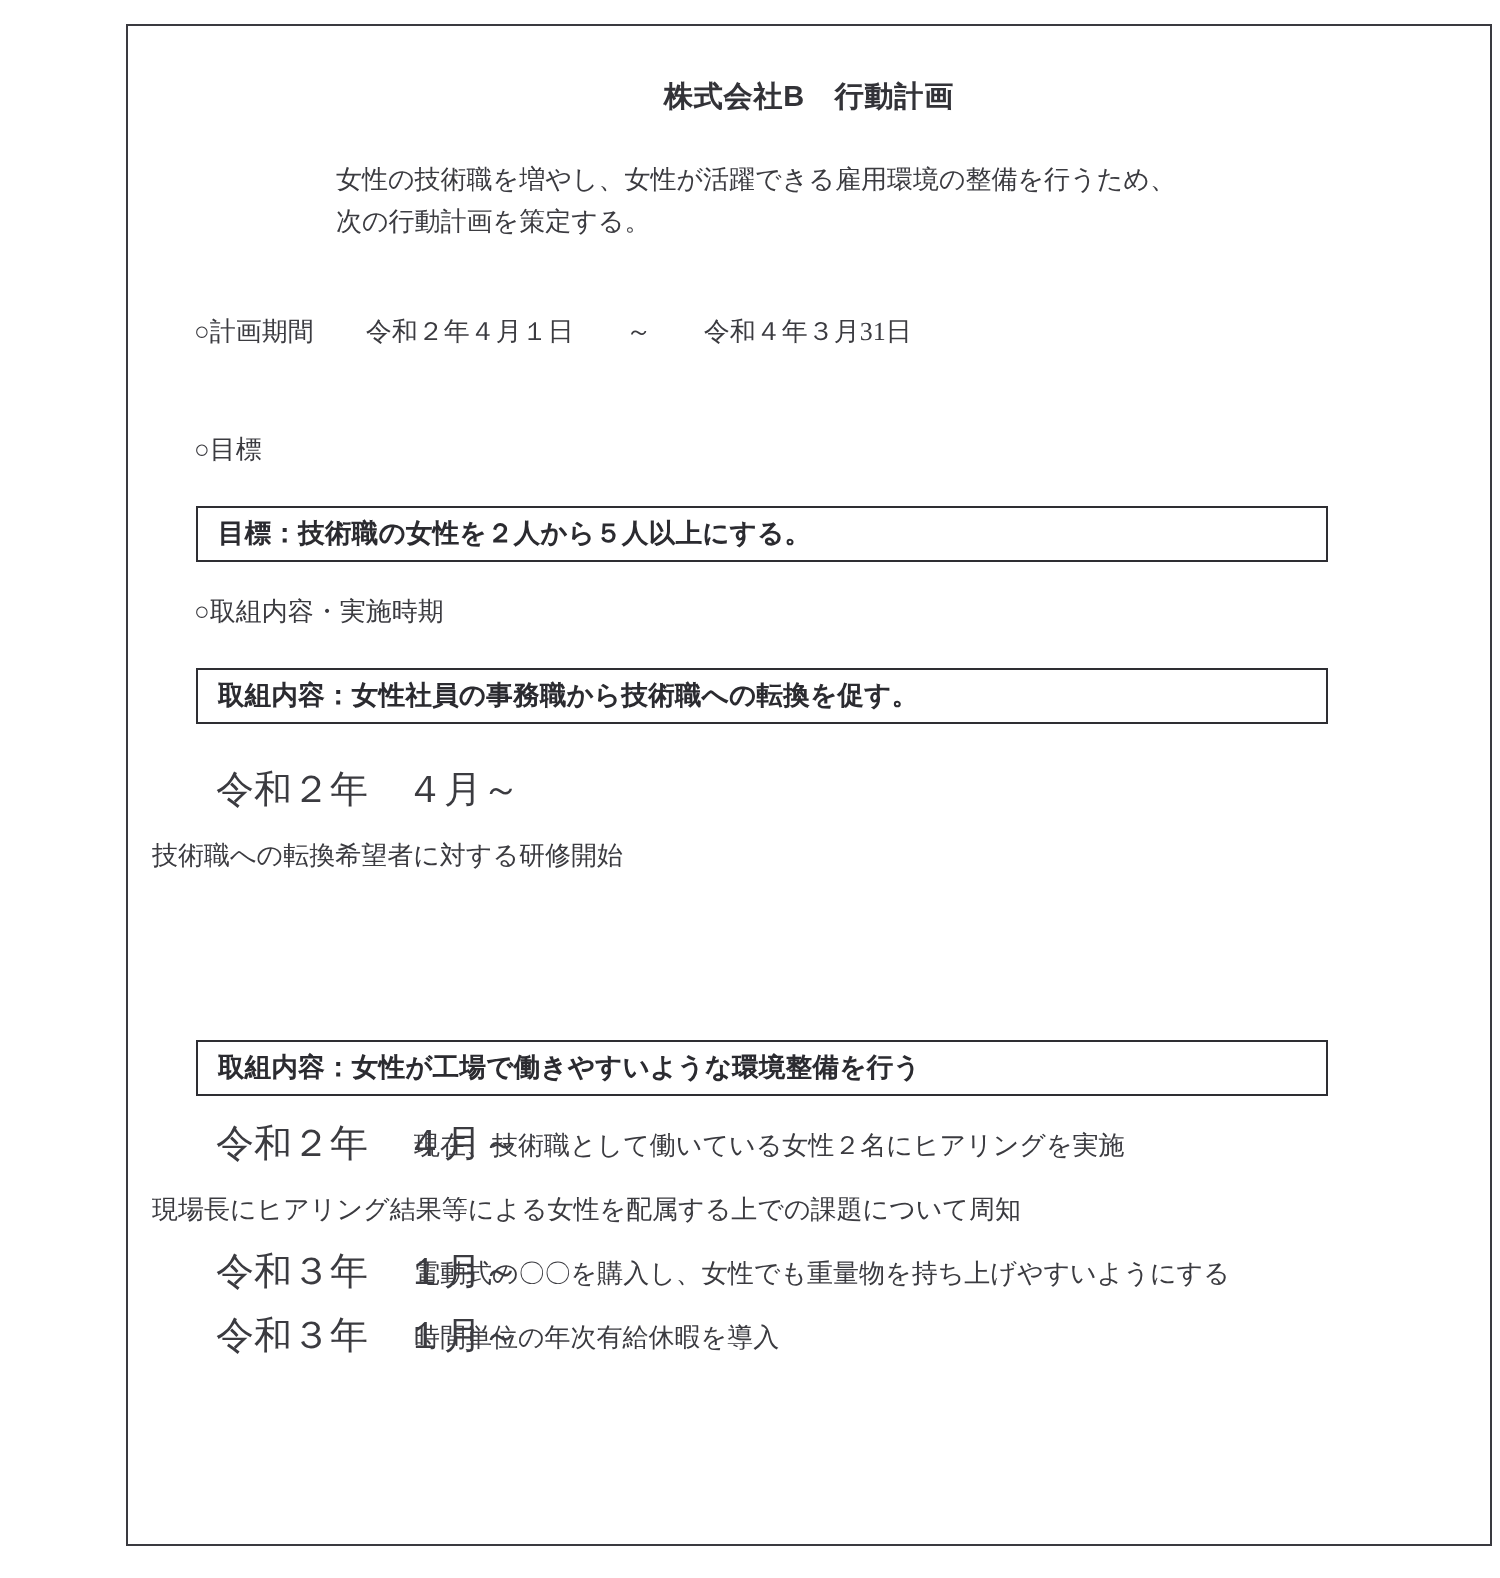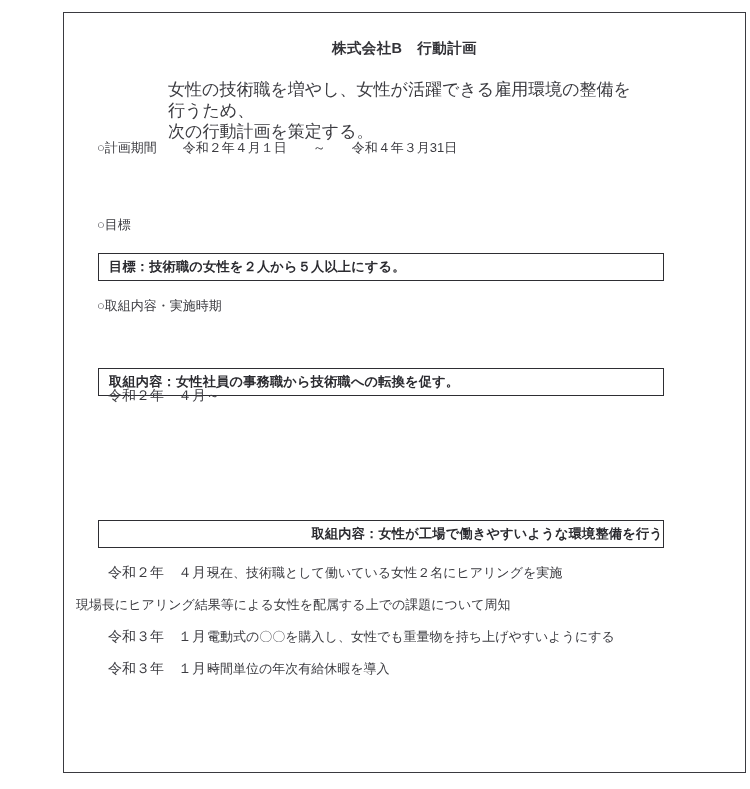--- a/index.html
+++ b/index.html
@@ -47,36 +47,36 @@
     letter-spacing: 0.4px;
     color: #333338;
   }
 
   
   .intro {
     position: absolute;
     left: 104px;
     top: 66px;
     width: 470px;
-    font-size: 17px;
+    font-size: 13px;
     line-height: 21px;
     color: #3b3b40;
   }
   .intro p { margin: 0; }
 
   
   .marker-line {
     position: absolute;
     left: 33px;
     font-size: 13px;
     line-height: 18px;
     color: #3b3b40;
     white-space: pre;
   }
-  .line-period { top: 126px; }
+  .line-period { top: 144px; font-family: Liberation Serif, serif; }
   .line-goal   { top: 203px; text-align: right; }
   .line-plan   { top: 284px; }
 
   
   .box {
     position: absolute;
     left: 34px;
     width: 566px;
     height: 28px;
     box-sizing: border-box;
@@ -87,22 +87,22 @@
     padding-left: 10px;
   }
   .box-text {
     font-size: 13.2px;
     font-weight: bold;
     letter-spacing: 0.2px;
     color: #2b2b30;
     white-space: nowrap;
   }
   .box-goal       { top: 240px; }
-  .box-action-1   { top: 355px; }
-  .box-action-2   { top: 507px; justify-content: flex-end; }
+  .box-action-1   { top: 321px; }
+  .box-action-2   { top: 507px; }
 
   
   .items {
     position: absolute;
     left: 0;
     width: 100%;
   }
   .items-1 { top: 373px; }
   .items-2 { top: 550px; }
 
@@ -112,21 +112,21 @@
     margin-bottom: 13px;
   }
   .item-row:last-child { margin-bottom: 0; }
 
   .item-date {
     flex: 0 0 auto;
     width: 131px;
     padding-left: 44px;
     box-sizing: border-box;
     text-align: right;
-    font-size: 14px;
+    font-size: 19px;
     line-height: 19px;
     white-space: pre;
     color: #3b3b40;
   }
   .item-desc {
     flex: 1 1 auto;
     padding-left: 12px;
     padding-right: 18px;
     font-size: 13px;
     line-height: 19px;
@@ -162,20 +162,21 @@
 
     <div class="box box-action-1">
       <span class="box-text">取組内容：女性社員の事務職から技術職への転換を促す。</span>
     </div>
 
     <div class="items items-1">
       <div class="item-row">
         <div class="item-date">令和２年　４月～</div>
       </div>
       <div class="item-row">
+        <div class="item-desc">技術職への転換希望者に対する研修開始</div>
       </div>
     </div>
 
     <div class="box box-action-2">
       <span class="box-text">取組内容：女性が工場で働きやすいような環境整備を行う</span>
     </div>
 
     <div class="items items-2">
       <div class="item-row">
         <div class="item-date">令和２年　４月～</div>

